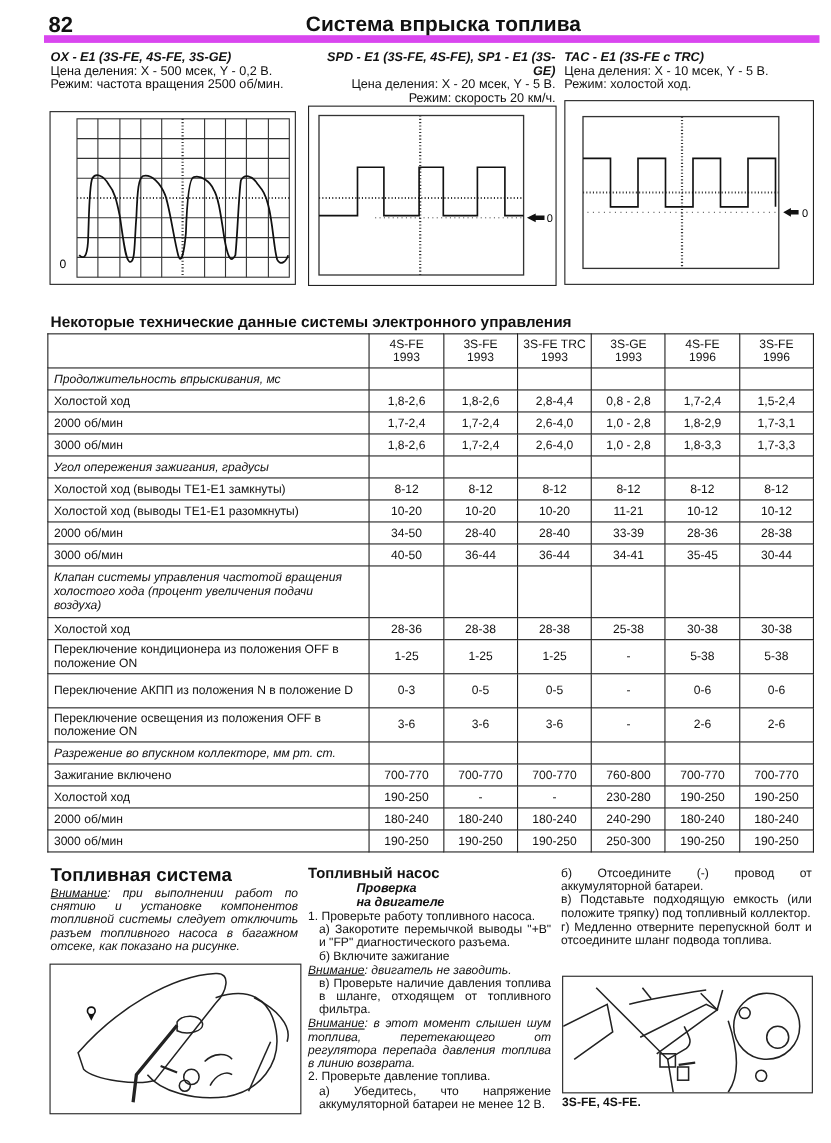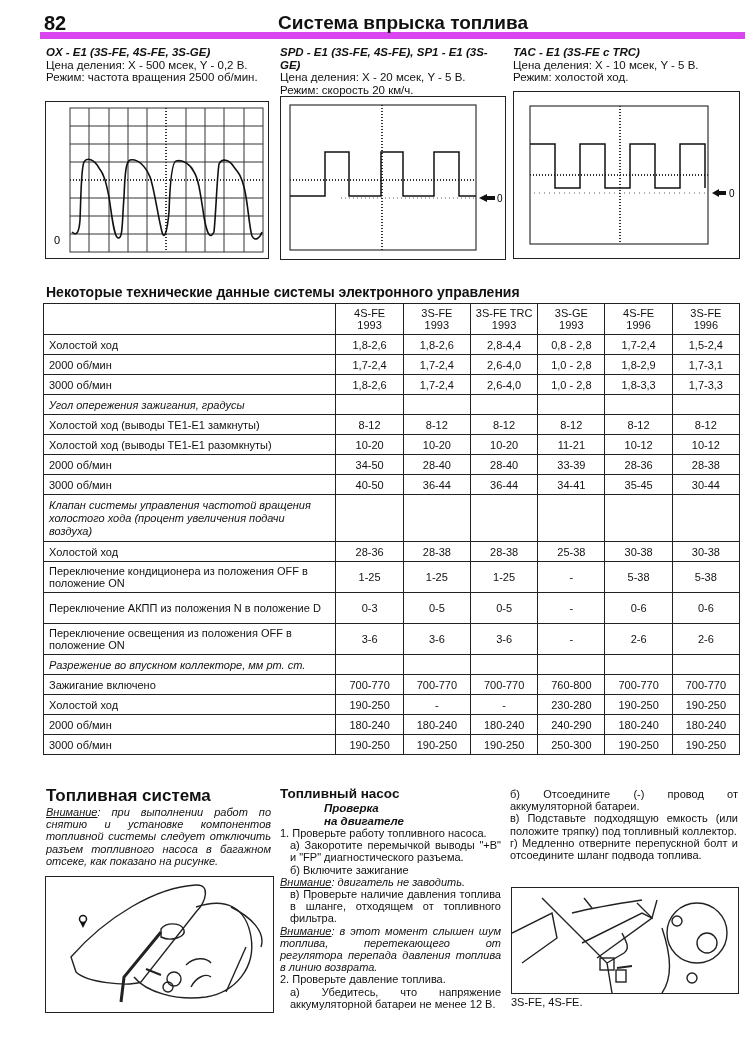--- a/index.html
+++ b/index.html
@@ -21,36 +21,36 @@
   table.spec tr.tall td{height:30px;line-height:12px;}
   table.spec tr.tall3 td{height:46px;line-height:13px;}
   .col{position:absolute;font-size:11px;line-height:12.2px;text-align:justify;}
   .h2{font-size:17px;font-weight:bold;line-height:20px;}
   .h3{font-size:13.5px;font-weight:bold;line-height:16px;}
   .sub{font-weight:bold;font-style:italic;font-size:11.5px;line-height:12.5px;margin-left:44px;}
   .warn{font-style:italic;}
   .warn u{font-style:italic;}
   .ind{padding-left:10px;}
   .fig{position:absolute;border:1.5px solid #222;background:#fff;}
-  .cap{position:absolute;font-size:11px;font-weight:normal;}
+  .cap{position:absolute;font-size:11px;font-weight:bold;}
 </style>
 </head>
 <body>
 
 <div class="hdr">
   <span class="pgnum">82</span>
   <span class="hdr-title">Система впрыска топлива</span>
 </div>
 
 <div class="osc" style="left:46px;top:46px;width:222px;">
   <div class="t">OX - E1 (3S-FE, 4S-FE, 3S-GE)</div>
   <div>Цена деления: X - 500 мсек, Y - 0,2 В.</div>
   <div style="text-align:justify;text-align-last:left;">Режим: частота вращения 2500 об/мин.</div>
 </div>
-<div class="osc" style="left:280px;top:46px;width:225px;">
+<div class="osc" style="left:280px;top:46px;width:225px;text-align:right;">
   <div class="t">SPD - E1 (3S-FE, 4S-FE), SP1 - E1 (3S-GE)</div>
   <div>Цена деления: X - 20 мсек, Y - 5 В.</div>
   <div>Режим: скорость 20 км/ч.</div>
 </div>
 <div class="osc" style="left:513px;top:46px;width:225px;">
   <div class="t">TAC - E1 (3S-FE с TRC)</div>
   <div>Цена деления: X - 10 мсек, Y - 5 В.</div>
   <div>Режим: холостой ход.</div>
 </div>
 
@@ -132,20 +132,29 @@
         </td>
         <td class="v">
           <div>4S-FE</div>
           <div>1996</div>
         </td>
         <td class="v">
           <div>3S-FE</div>
           <div>1996</div>
         </td>
       </tr>
+  <tr class="cat">
+        <td class="lbl">Продолжительность впрыскивания, мс</td>
+        <td class="v"></td>
+        <td class="v"></td>
+        <td class="v"></td>
+        <td class="v"></td>
+        <td class="v"></td>
+        <td class="v"></td>
+      </tr>
       <tr class="">
         <td class="lbl">Холостой ход</td>
         <td class="v">1,8-2,6</td>
         <td class="v">1,8-2,6</td>
         <td class="v">2,8-4,4</td>
         <td class="v">0,8 - 2,8</td>
         <td class="v">1,7-2,4</td>
         <td class="v">1,5-2,4</td>
       </tr>
       <tr class="">

